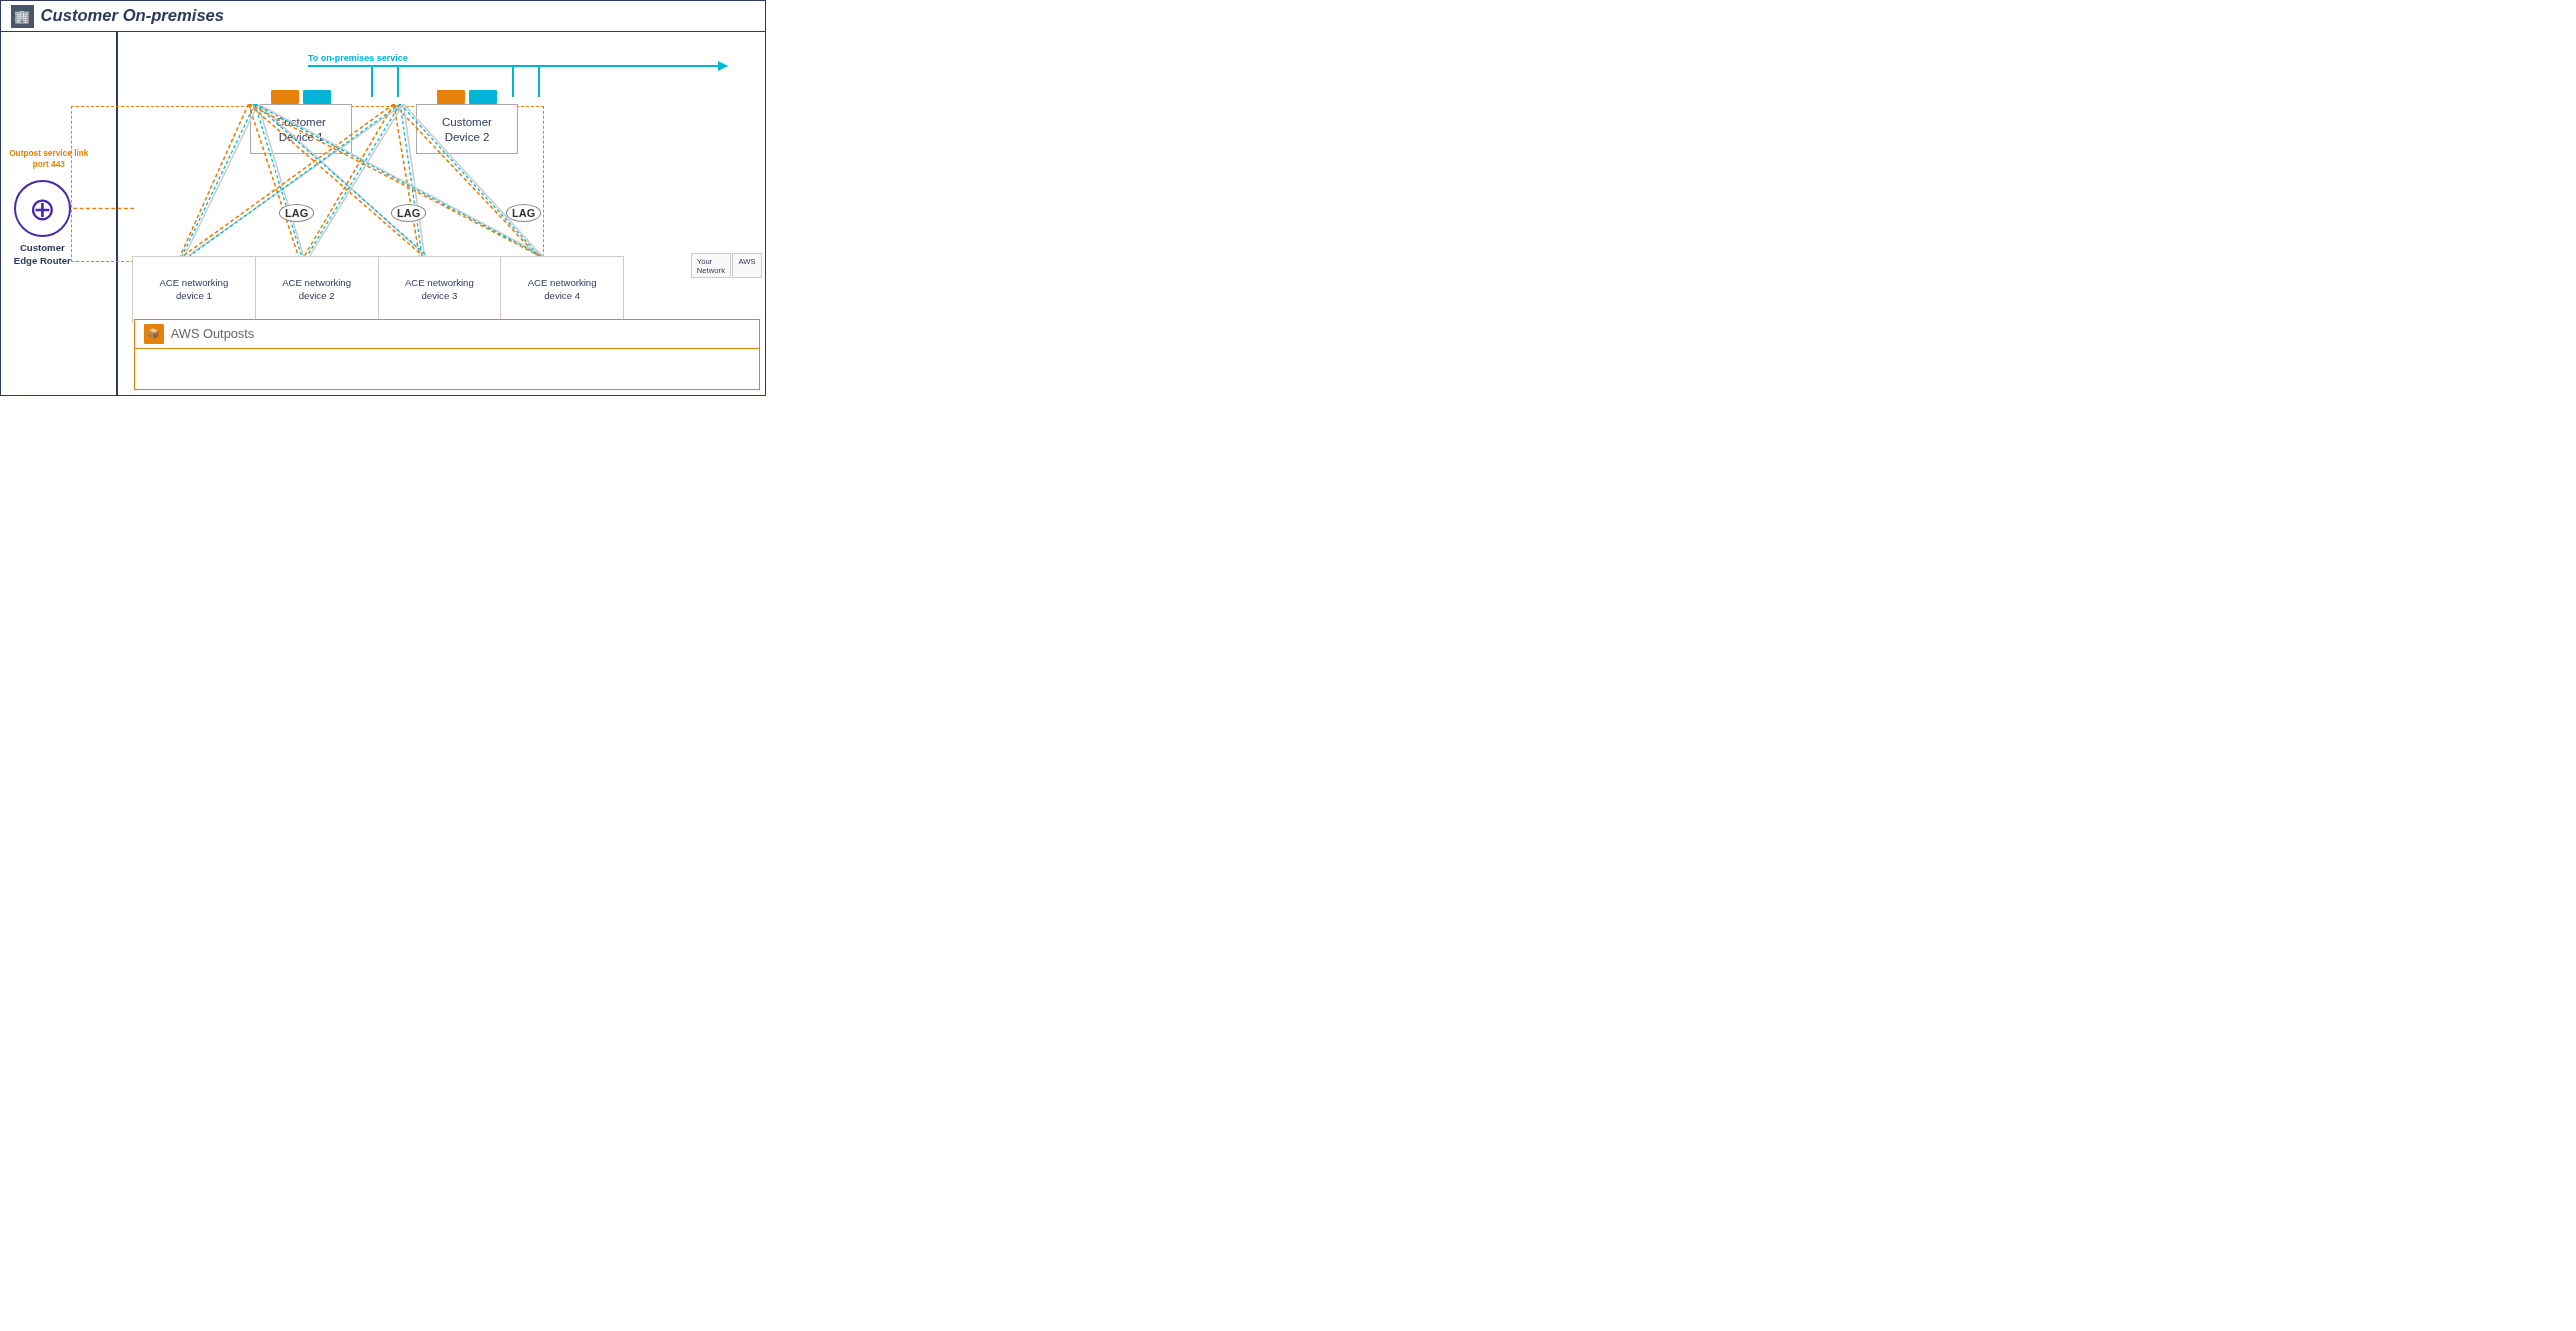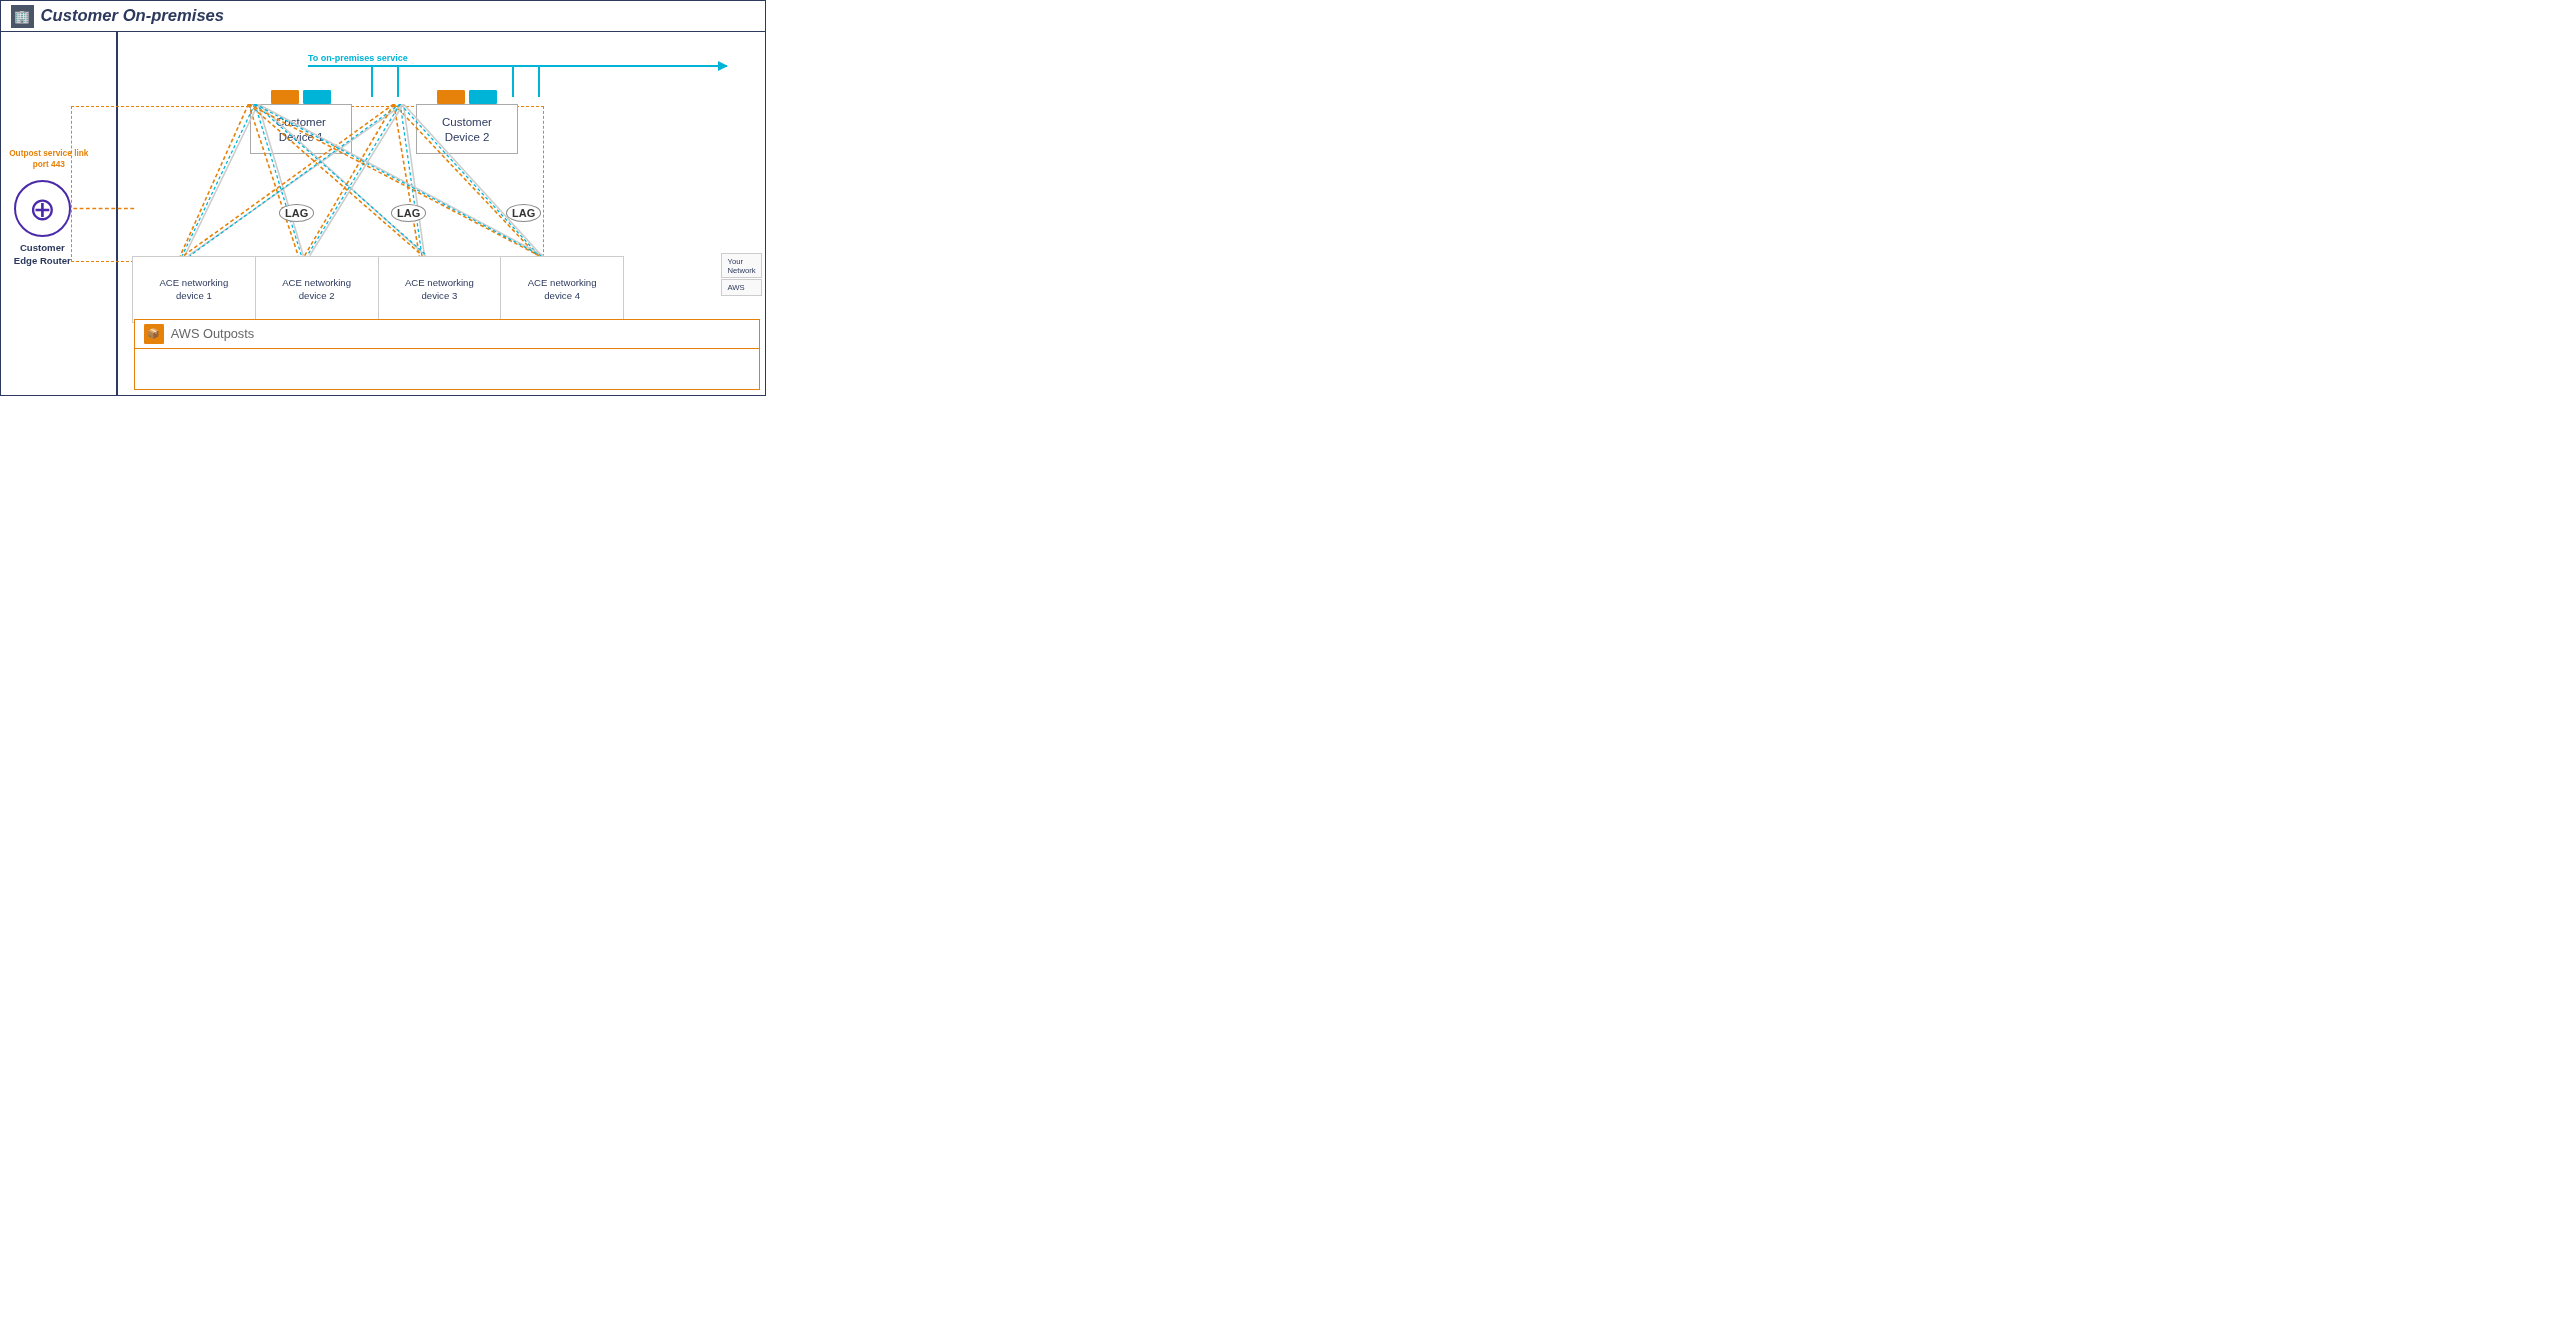--- a/index.html
+++ b/index.html
@@ -281,21 +281,20 @@
       color: #333;
       z-index: 10;
     }
 
     
     .right-labels {
       position: absolute;
       right: 3.2px;
       top: 252px;
       display: flex;
-      flex-direction: column;
       gap: 1.3px;
     }
 
     .right-label-box {
       border: 0.6px solid #ccc;
       padding: 2.6px 5.1px;
       font-size: 7.7px;
       color: #2d3a5e;
       background: #f9f9f9;
       white-space: nowrap;

